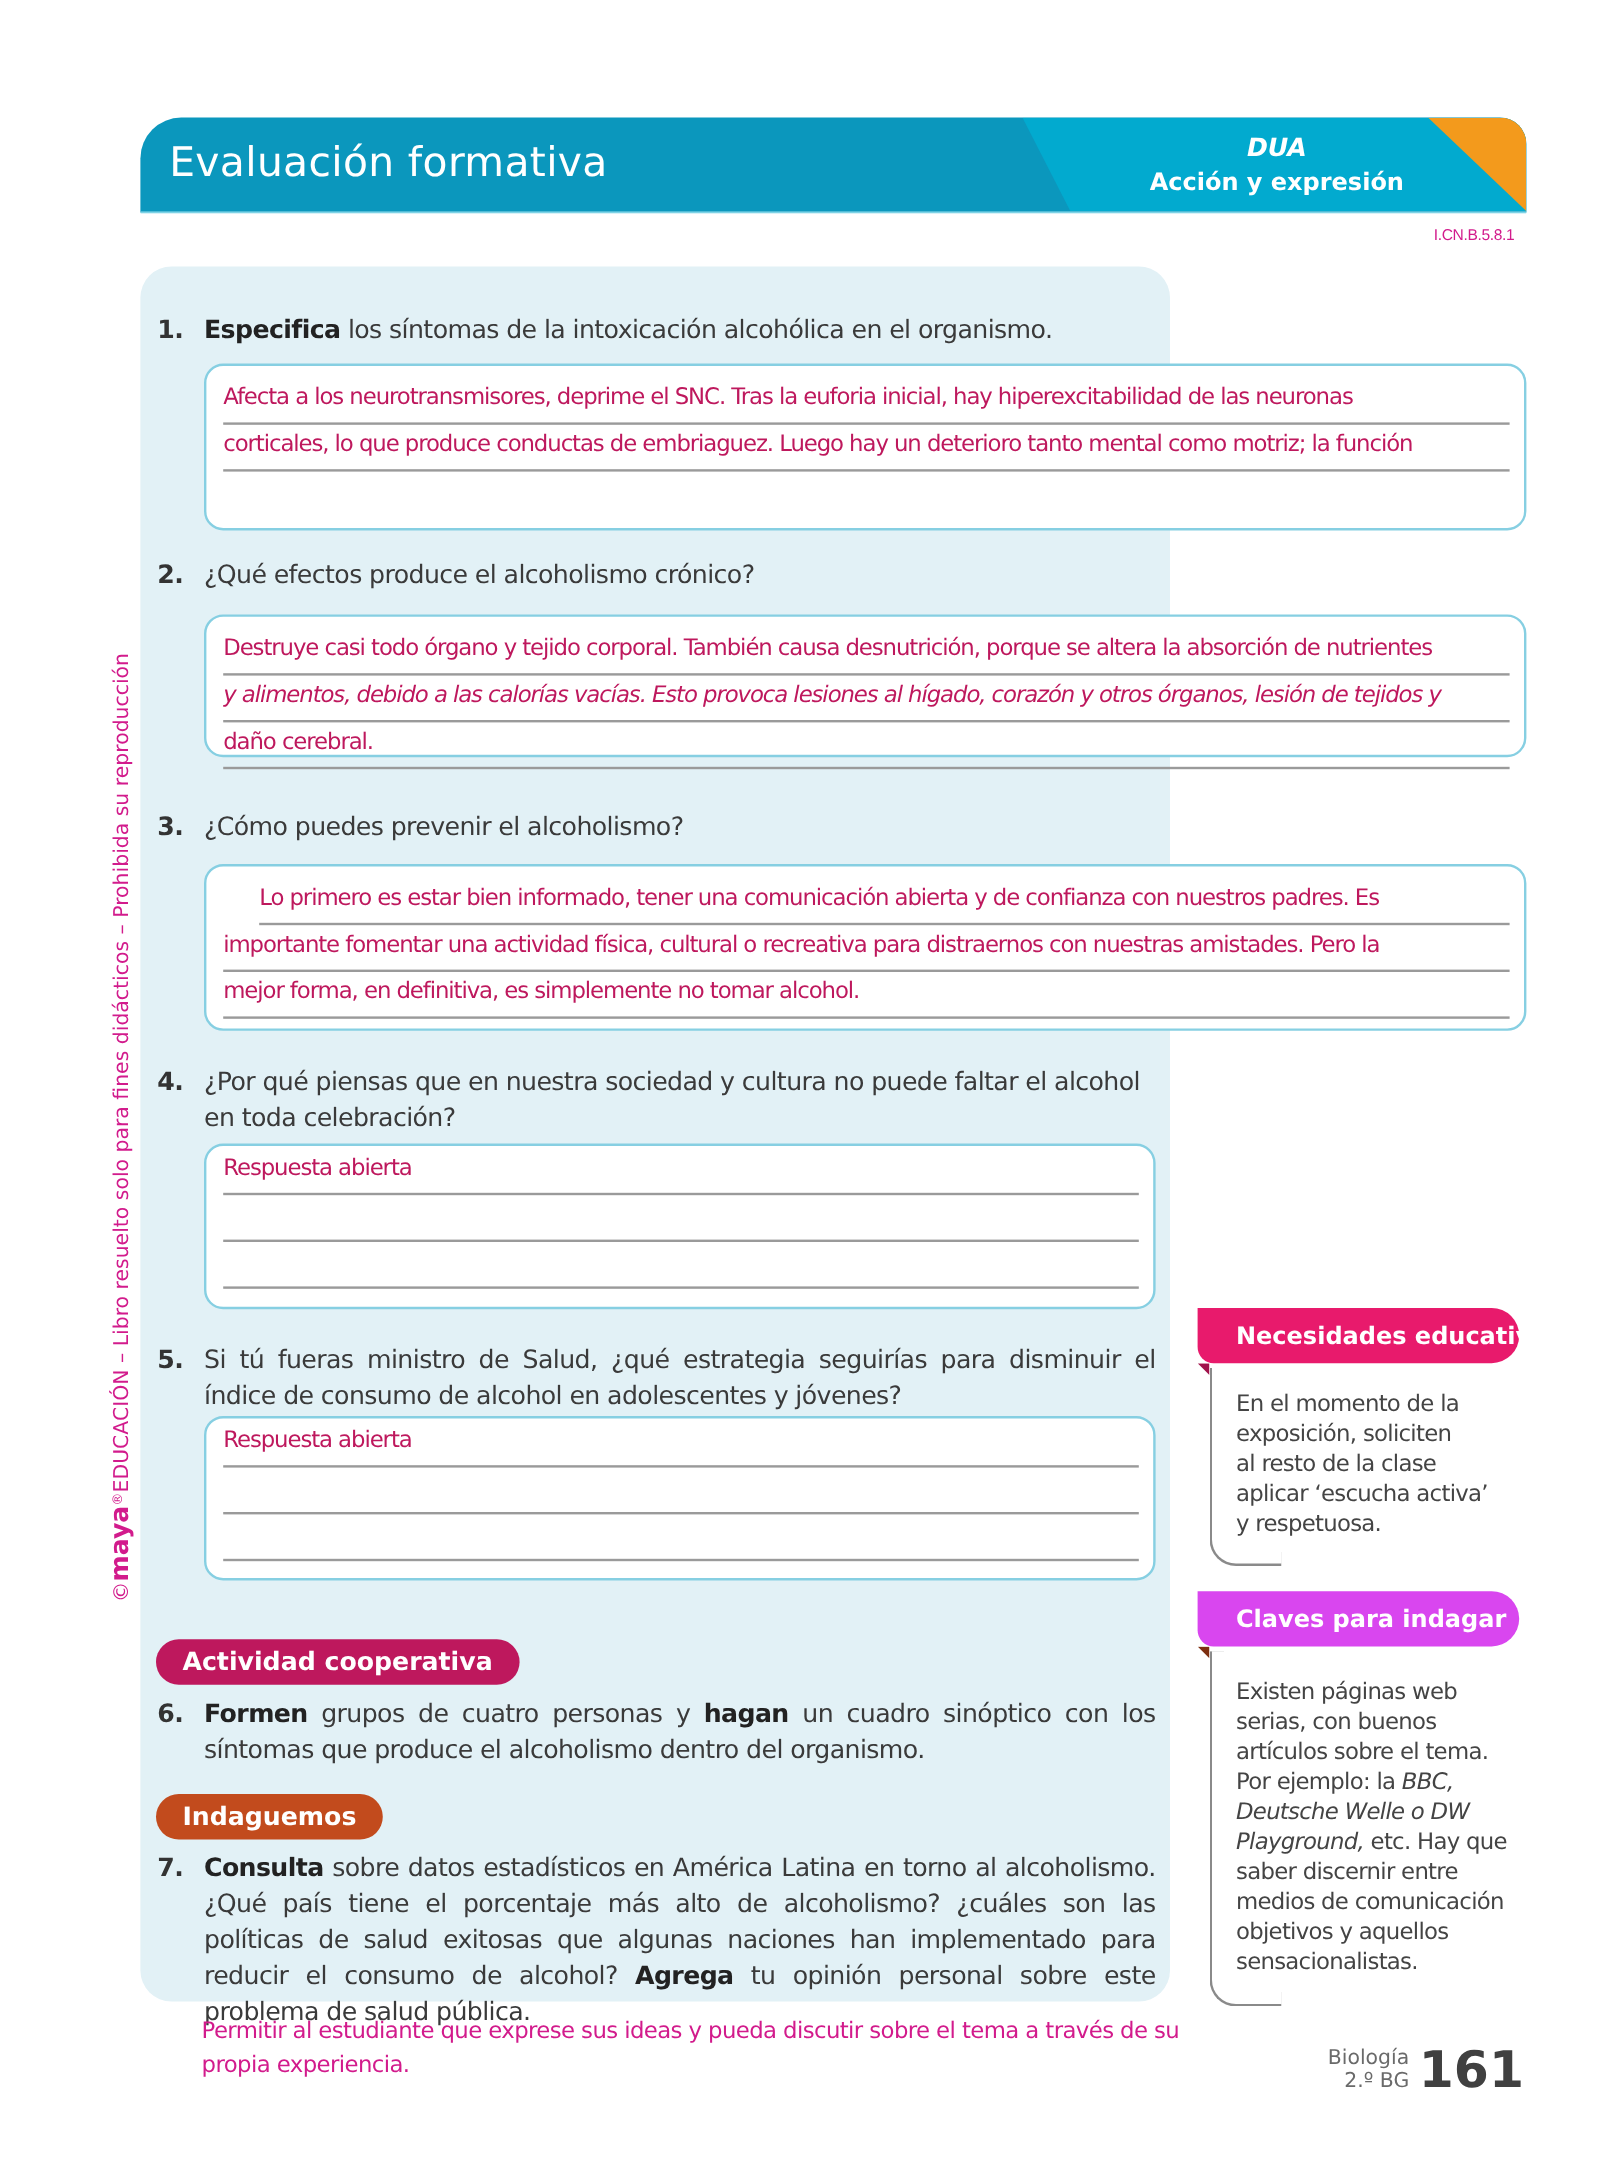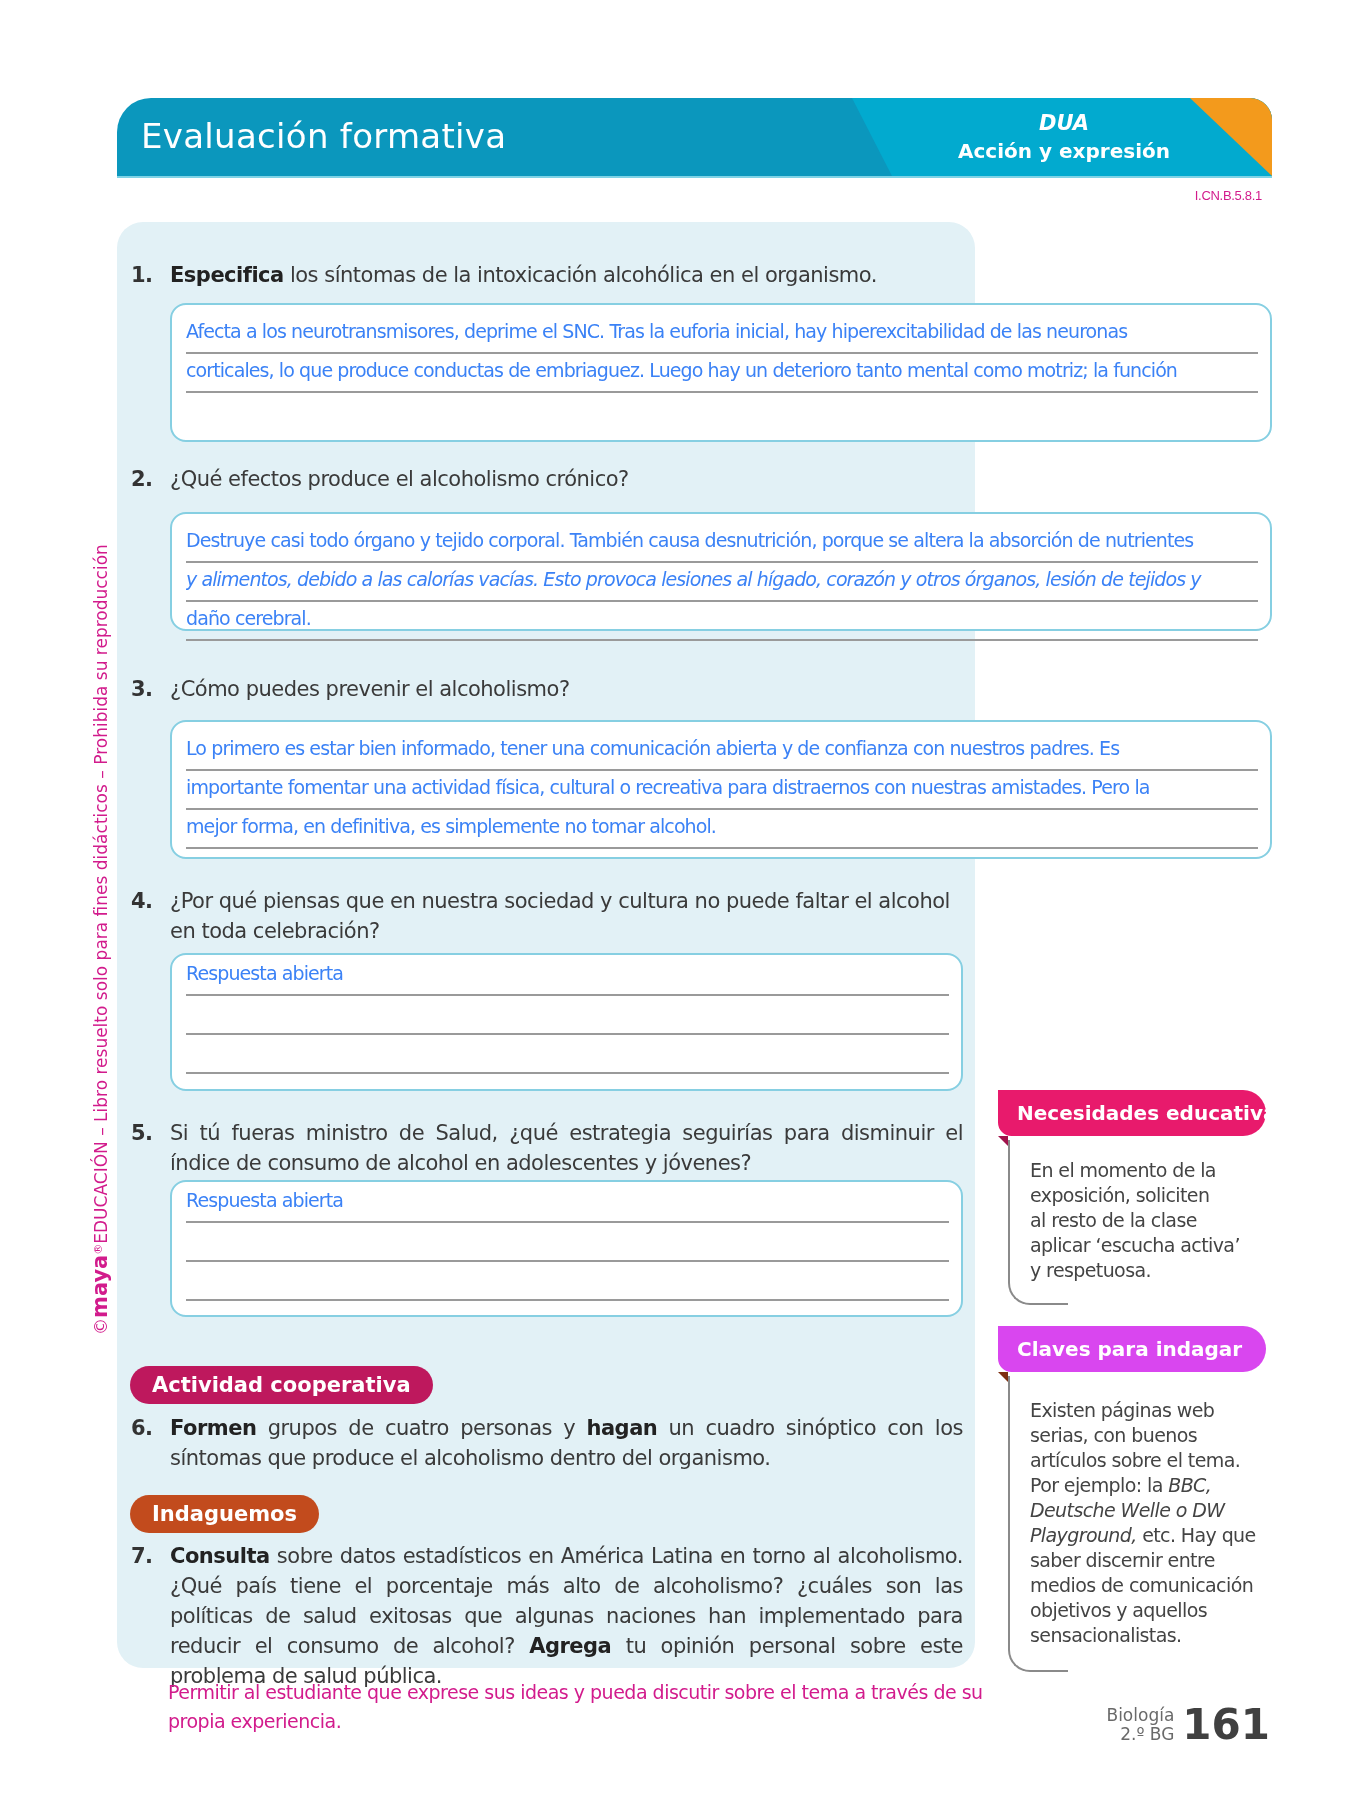--- a/index.html
+++ b/index.html
@@ -75,21 +75,21 @@
   .q b { color: #222; }
   .q.justify .body { text-align: justify; }
 
   .ans-box {
     position: absolute; background: #ffffff;
     border: 2px solid #86cfe2; border-radius: 16px; box-sizing: border-box;
   }
   .ans-line {
     position: absolute; left: 14px; right: 12px; height: 39px;
     border-bottom: 2px solid #9a9a9a;
-    font-size: 19px; color: #3b82f6; white-space: nowrap; overflow: hidden;
+    font-size: 19px; color: #be185d; white-space: nowrap; overflow: hidden;
     font-family: "DejaVu Sans", sans-serif; letter-spacing: -0.9px;
     line-height: 36px;
   }
 
   .pill {
     position: absolute; color: #fff; font-weight: bold;
     font-family: "DejaVu Sans", sans-serif;
     border-radius: 20px; font-size: 21px; line-height: 38px; height: 38px;
     padding: 0 22px; box-sizing: border-box; white-space: nowrap;
   }
@@ -100,21 +100,21 @@
     left: 168px; top: 1678px; width: 820px;
     font-size: 19px; line-height: 29px; color: #d21b8c;
     font-family: "DejaVu Sans", sans-serif; letter-spacing: -0.5px;
   }
 
   
   .side-tab {
     position: absolute; color: #fff; font-weight: bold;
     font-family: "DejaVu Sans", sans-serif;
     font-size: 20px; line-height: 46px; height: 46px;
-    border-radius: 0 24px 24px 14px; padding: 0 19px; box-sizing: border-box;
+    border-radius: 0 24px 24px 14px; padding: 0 32px; box-sizing: border-box;
     white-space: nowrap;
   }
   .side-tab::after {
     content: ""; position: absolute; left: 0; bottom: -10px;
     width: 10px; height: 10px;
   }
   .side-tab.pink { background: #e81a6c; }
   .side-tab.pink::after { background: #a0124b; clip-path: polygon(0 0, 100% 0, 100% 100%); }
   .side-tab.rust { background: #d946ef; }
   .side-tab.rust::after { background: #7e2f10; clip-path: polygon(0 0, 100% 0, 100% 100%); }
@@ -169,21 +169,21 @@
   <div class="ans-line" style="top:8px;">Destruye casi todo órgano y tejido corporal. También causa desnutrición, porque se altera la absorción de nutrientes</div>
   <div class="ans-line" style="top:47px;font-style:italic;">y alimentos, debido a las calorías vacías. Esto provoca lesiones al hígado, corazón y otros órganos, lesión de tejidos y</div>
   <div class="ans-line" style="top:86px;">daño cerebral.</div>
 </div>
 
 <div class="q" style="top:674px;">
   <span class="num">3.</span>
   <span class="body">¿Cómo puedes prevenir el alcoholismo?</span>
 </div>
 <div class="ans-box" style="left:170px; top:720px; width:1102px; height:139px;">
-  <div class="ans-line" style="top:8px;">Lo primero es estar bien informado, tener una comunicación abierta y de confianza con nuestros padres. Es</div>
+  <div class="ans-line" style="top:8px;margin-left:30px;">Lo primero es estar bien informado, tener una comunicación abierta y de confianza con nuestros padres. Es</div>
   <div class="ans-line" style="top:47px;">importante fomentar una actividad física, cultural o recreativa para distraernos con nuestras amistades. Pero la</div>
   <div class="ans-line" style="top:86px;">mejor forma, en definitiva, es simplemente no tomar alcohol.</div>
 </div>
 
 <div class="q" style="top:886px;">
   <span class="num">4.</span>
   <span class="body">¿Por qué piensas que en nuestra sociedad y cultura no puede faltar el alcohol en toda celebración?</span>
 </div>
 <div class="ans-box" style="left:170px; top:953px; width:793px; height:138px;">
   <div class="ans-line" style="top:0px;">Respuesta abierta</div>

